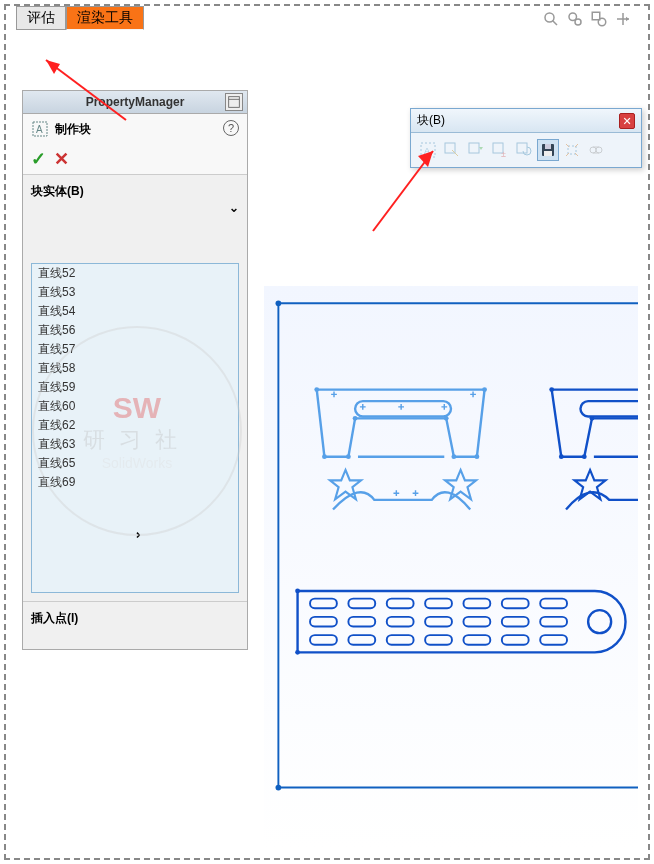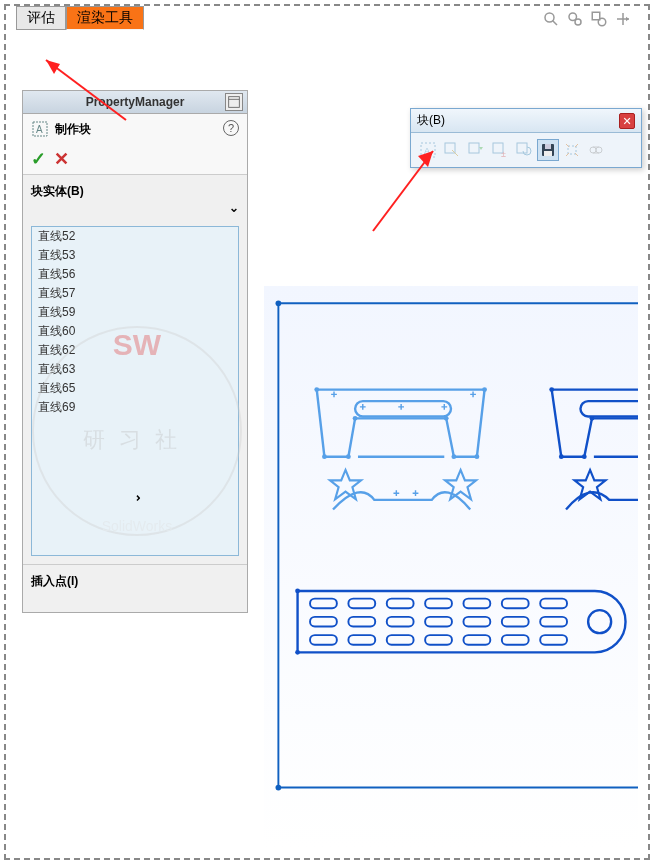--- a/index.html
+++ b/index.html
@@ -26,21 +26,21 @@
     .pm-header-pin { position: absolute; right: 4px; top: 2px; width: 18px; height: 18px; border: 1px solid #888; background: #eee; }
     .pm-title-row { display: flex; align-items: center; padding: 6px 8px; background: #f8f8f8; position: relative; }
     .pm-title-icon { width: 18px; height: 18px; margin-right: 6px; }
     .pm-title-text { font-weight: bold; flex: 1; }
     .pm-help { position: absolute; right: 8px; top: 6px; width: 16px; height: 16px; border: 1px solid #666; border-radius: 50%; text-align: center; line-height: 14px; color: #555; font-size: 11px; }
     .pm-okcancel { display: flex; gap: 8px; padding: 4px 8px; background: #f8f8f8; align-items: center; }
     .ok-check { color: #2a9d2a; font-size: 18px; font-weight: bold; }
     .cancel-x { color: #c33; font-size: 18px; font-weight: bold; }
     .pm-section-header { display: flex; justify-content: space-between; padding: 8px 8px; font-weight: bold; cursor: pointer; border-top: 1px solid #ccc; background: #f0f0f0; flex-direction: column; }
     .pm-section-chev { transform: rotate(180deg); display: inline-block; }
-    .pm-list-wrap { padding: 4px 8px 8px; background: #f0f0f0; }
+    .pm-list-wrap { padding: 4px 8px 8px; background: #f0f0f0; margin-top: 37px; }
     .pm-list { width: 100%; height: 330px; border: 1px solid #8cb8d8; background: #e8f2f8; overflow-y: scroll; }
     .pm-list-item { padding: 1px 6px; font-size: 12px; color: #333; }
     .pm-section-header.collapsed .pm-section-chev { transform: rotate(90deg); }
     
     
     .block-win { position: absolute; top: 102px; left: 404px; width: 232px; border: 1px solid #7aa8d0; background: #eaf3fb; box-shadow: 2px 2px 6px rgba(0,0,0,0.2); }
     .block-titlebar { display: flex; justify-content: space-between; align-items: center; padding: 3px 6px; background: linear-gradient(#f0f6fc, #d8e6f2); border-bottom: 1px solid #9abbd6; gap: 32px; }
     .block-closex { width: 16px; height: 16px; background: #d84040; color: #fff; text-align: center; line-height: 14px; font-size: 11px; border: 1px solid #a82020; border-radius: 2px; }
     .block-tools { display: flex; gap: 2px; padding: 6px 6px; background: #eef4fa; }
     .block-tool { width: 22px; height: 22px; border: 1px solid transparent; display: flex; align-items: center; justify-content: center; }
@@ -48,21 +48,21 @@
     .block-tool.active { border: 1px solid #7aa8d0; background: #cfe2f2; }
     .block-tool svg { width: 16px; height: 16px; }
     
     
     .arrow { position: absolute; pointer-events: none; }
     .arrow line { stroke: #ff2020; stroke-width: 2; }
     .arrow polygon { fill: #ff2020; }
     
     
     .watermark { position: absolute; top: 320px; left: 26px; width: 210px; height: 210px; pointer-events: none; opacity: 0.35; }
-    .wm-circle { border: 2px solid #ccc; border-radius: 50%; width: 210px; height: 210px; display: flex; flex-direction: column; justify-content: space-between; align-items: center; }
+    .wm-circle { border: 2px solid #ccc; border-radius: 50%; width: 210px; height: 210px; display: flex; flex-direction: column; justify-content: center; align-items: center; }
     .wm-sw { color: #e04040; font-size: 30px; font-weight: bold; }
     .wm-sub1 { color: #bbb; font-size: 22px; letter-spacing: 14px; }
     .wm-sub2 { color: #ddd; font-size: 14px; }
     
     
     .canvas-area { position: absolute; top: 280px; left: 258px; right: 10px; bottom: 10px; background: linear-gradient(#f2f6ff,#fff); overflow: hidden; }
     .sketch-svg { width: 100%; height: 100%; }
     
     
     .pm-list::-webkit-scrollbar { width: 16px; }
@@ -132,22 +132,24 @@
       <span class="cancel-x">✕</span>
     </div>
     <div class="pm-section-header">
       <span>块实体(B)</span>
       <span class="pm-section-chev">⌃</span>
     </div>
     <div class="pm-list-wrap">
       <div class="pm-list" id="entities-list">
           <div class="pm-list-item">直线52</div>
           <div class="pm-list-item">直线53</div>
+          <div class="pm-list-item">直线54</div>
           <div class="pm-list-item">直线56</div>
           <div class="pm-list-item">直线57</div>
+          <div class="pm-list-item">直线58</div>
           <div class="pm-list-item">直线59</div>
           <div class="pm-list-item">直线60</div>
           <div class="pm-list-item">直线62</div>
           <div class="pm-list-item">直线63</div>
           <div class="pm-list-item">直线65</div>
           <div class="pm-list-item">直线69</div>
         </div>
     </div>
     <div class="pm-section-header collapsed">
       <span>插入点(I)</span>

